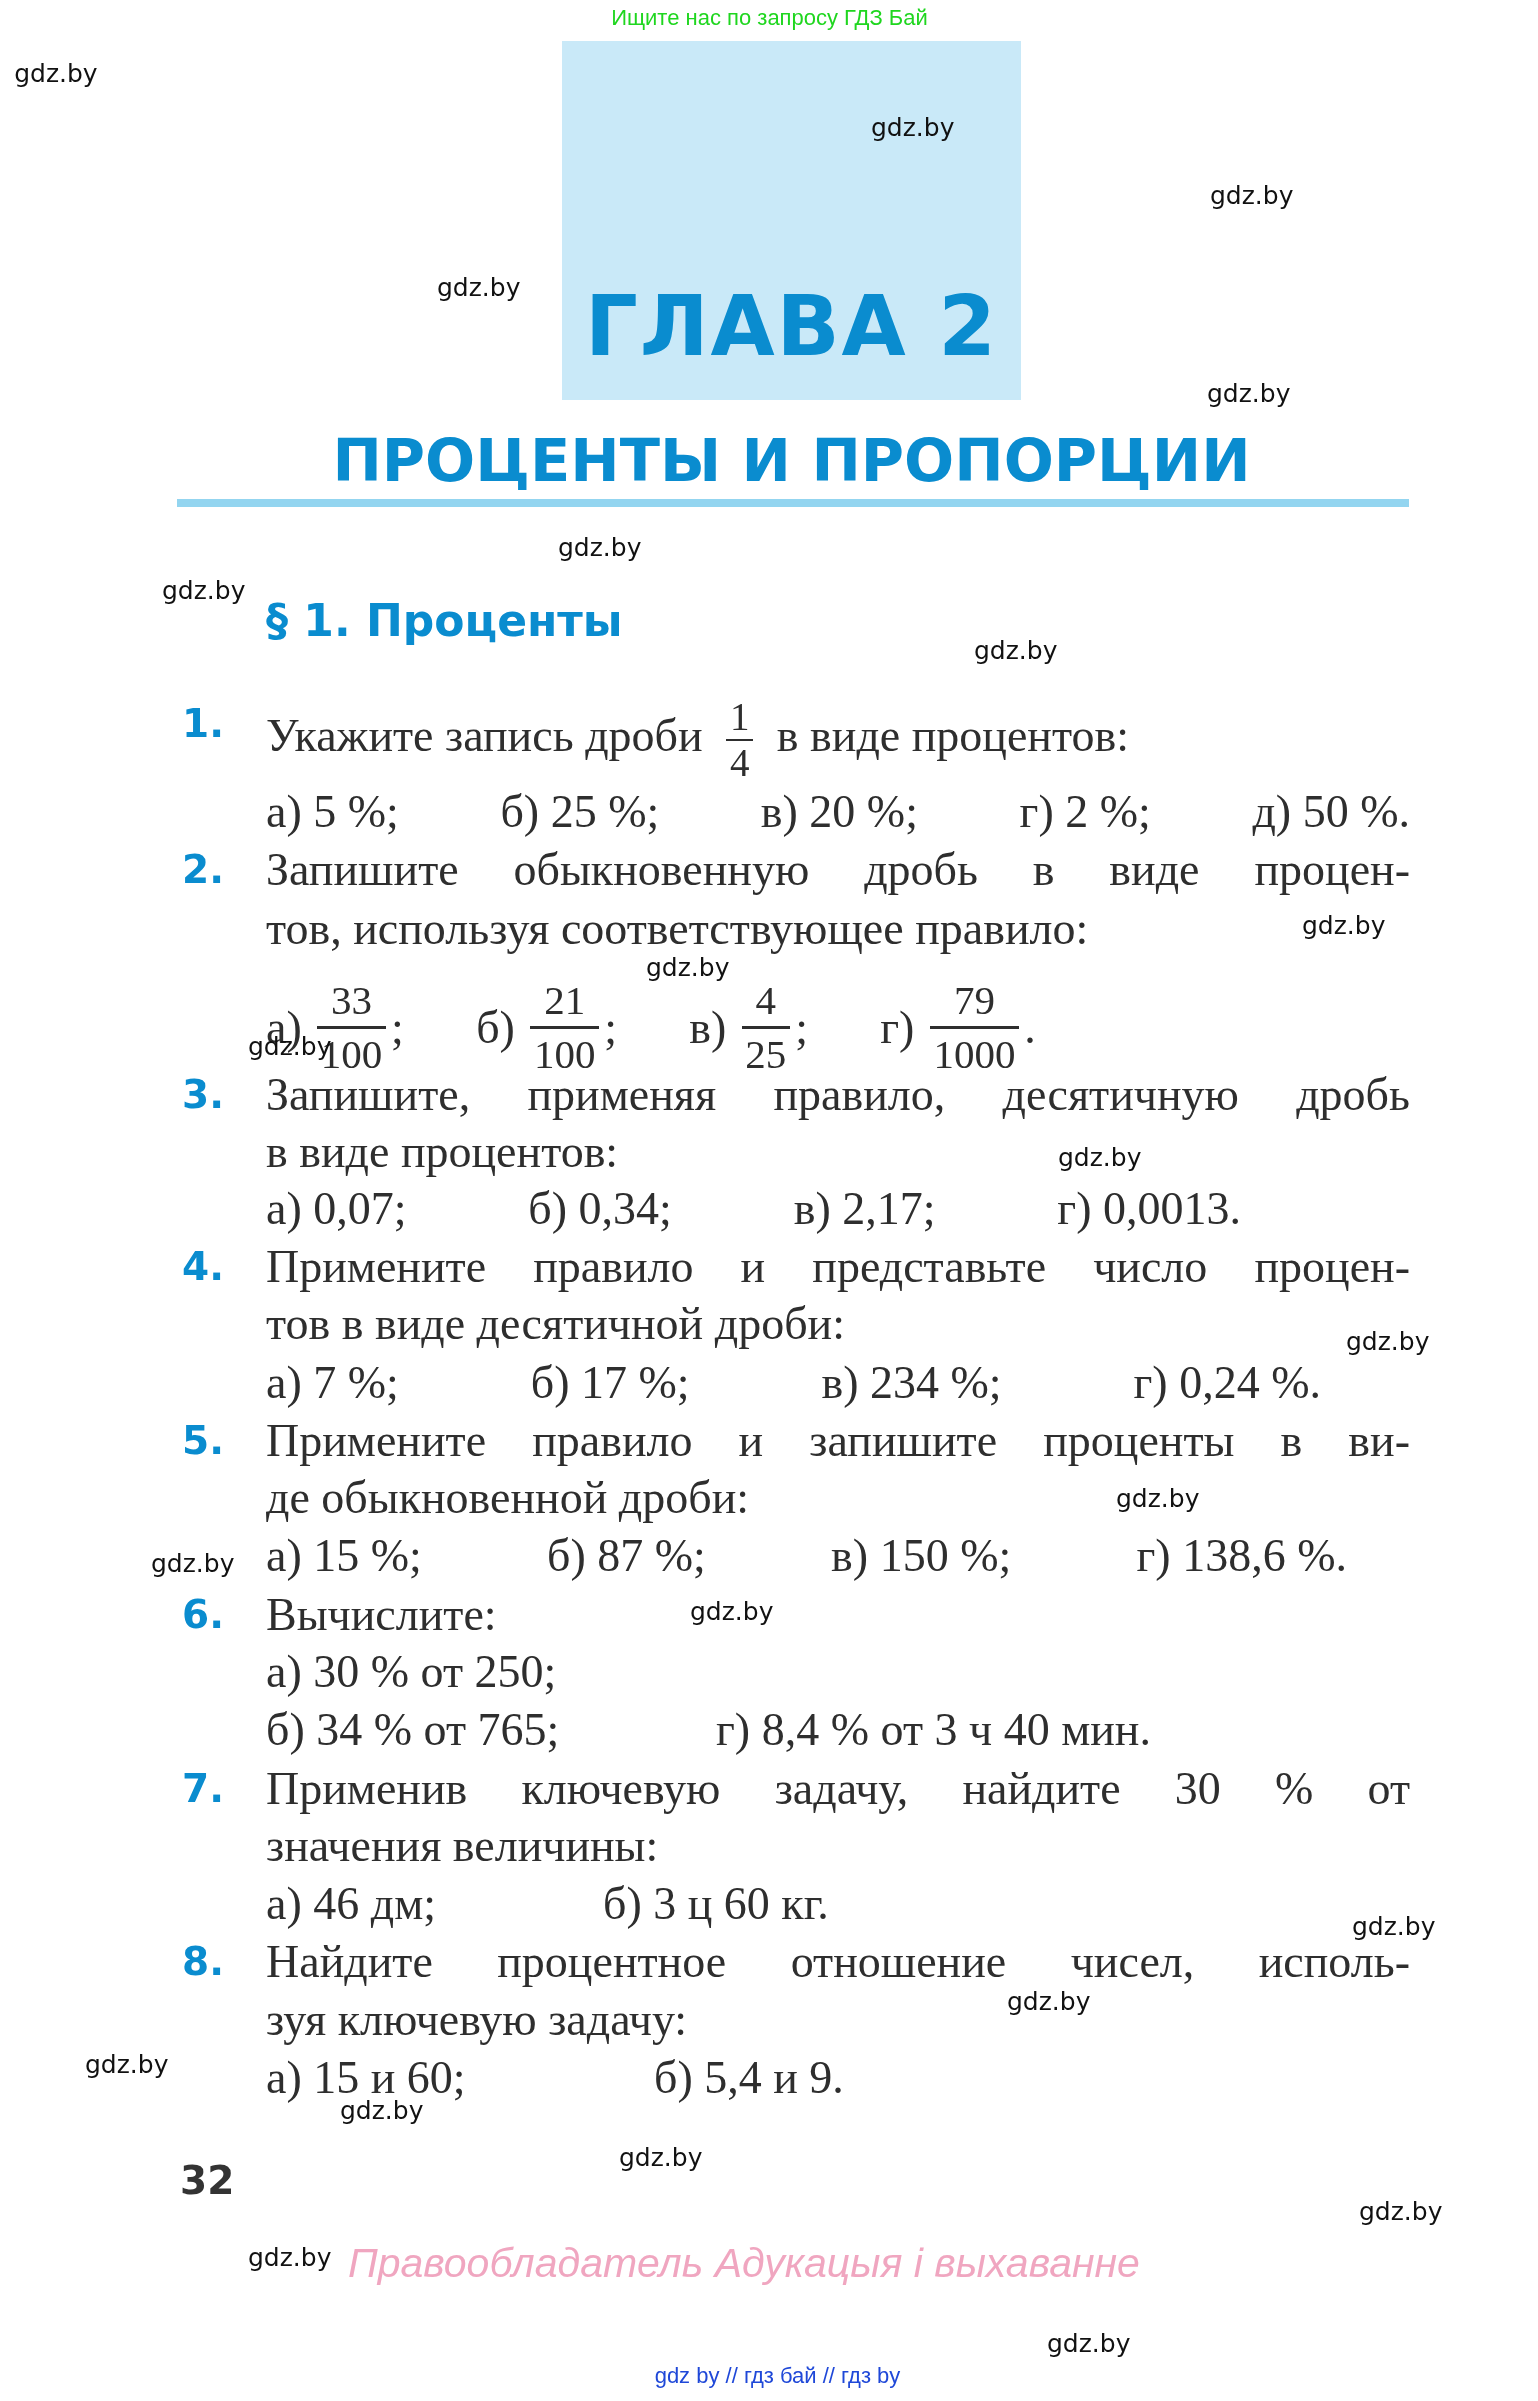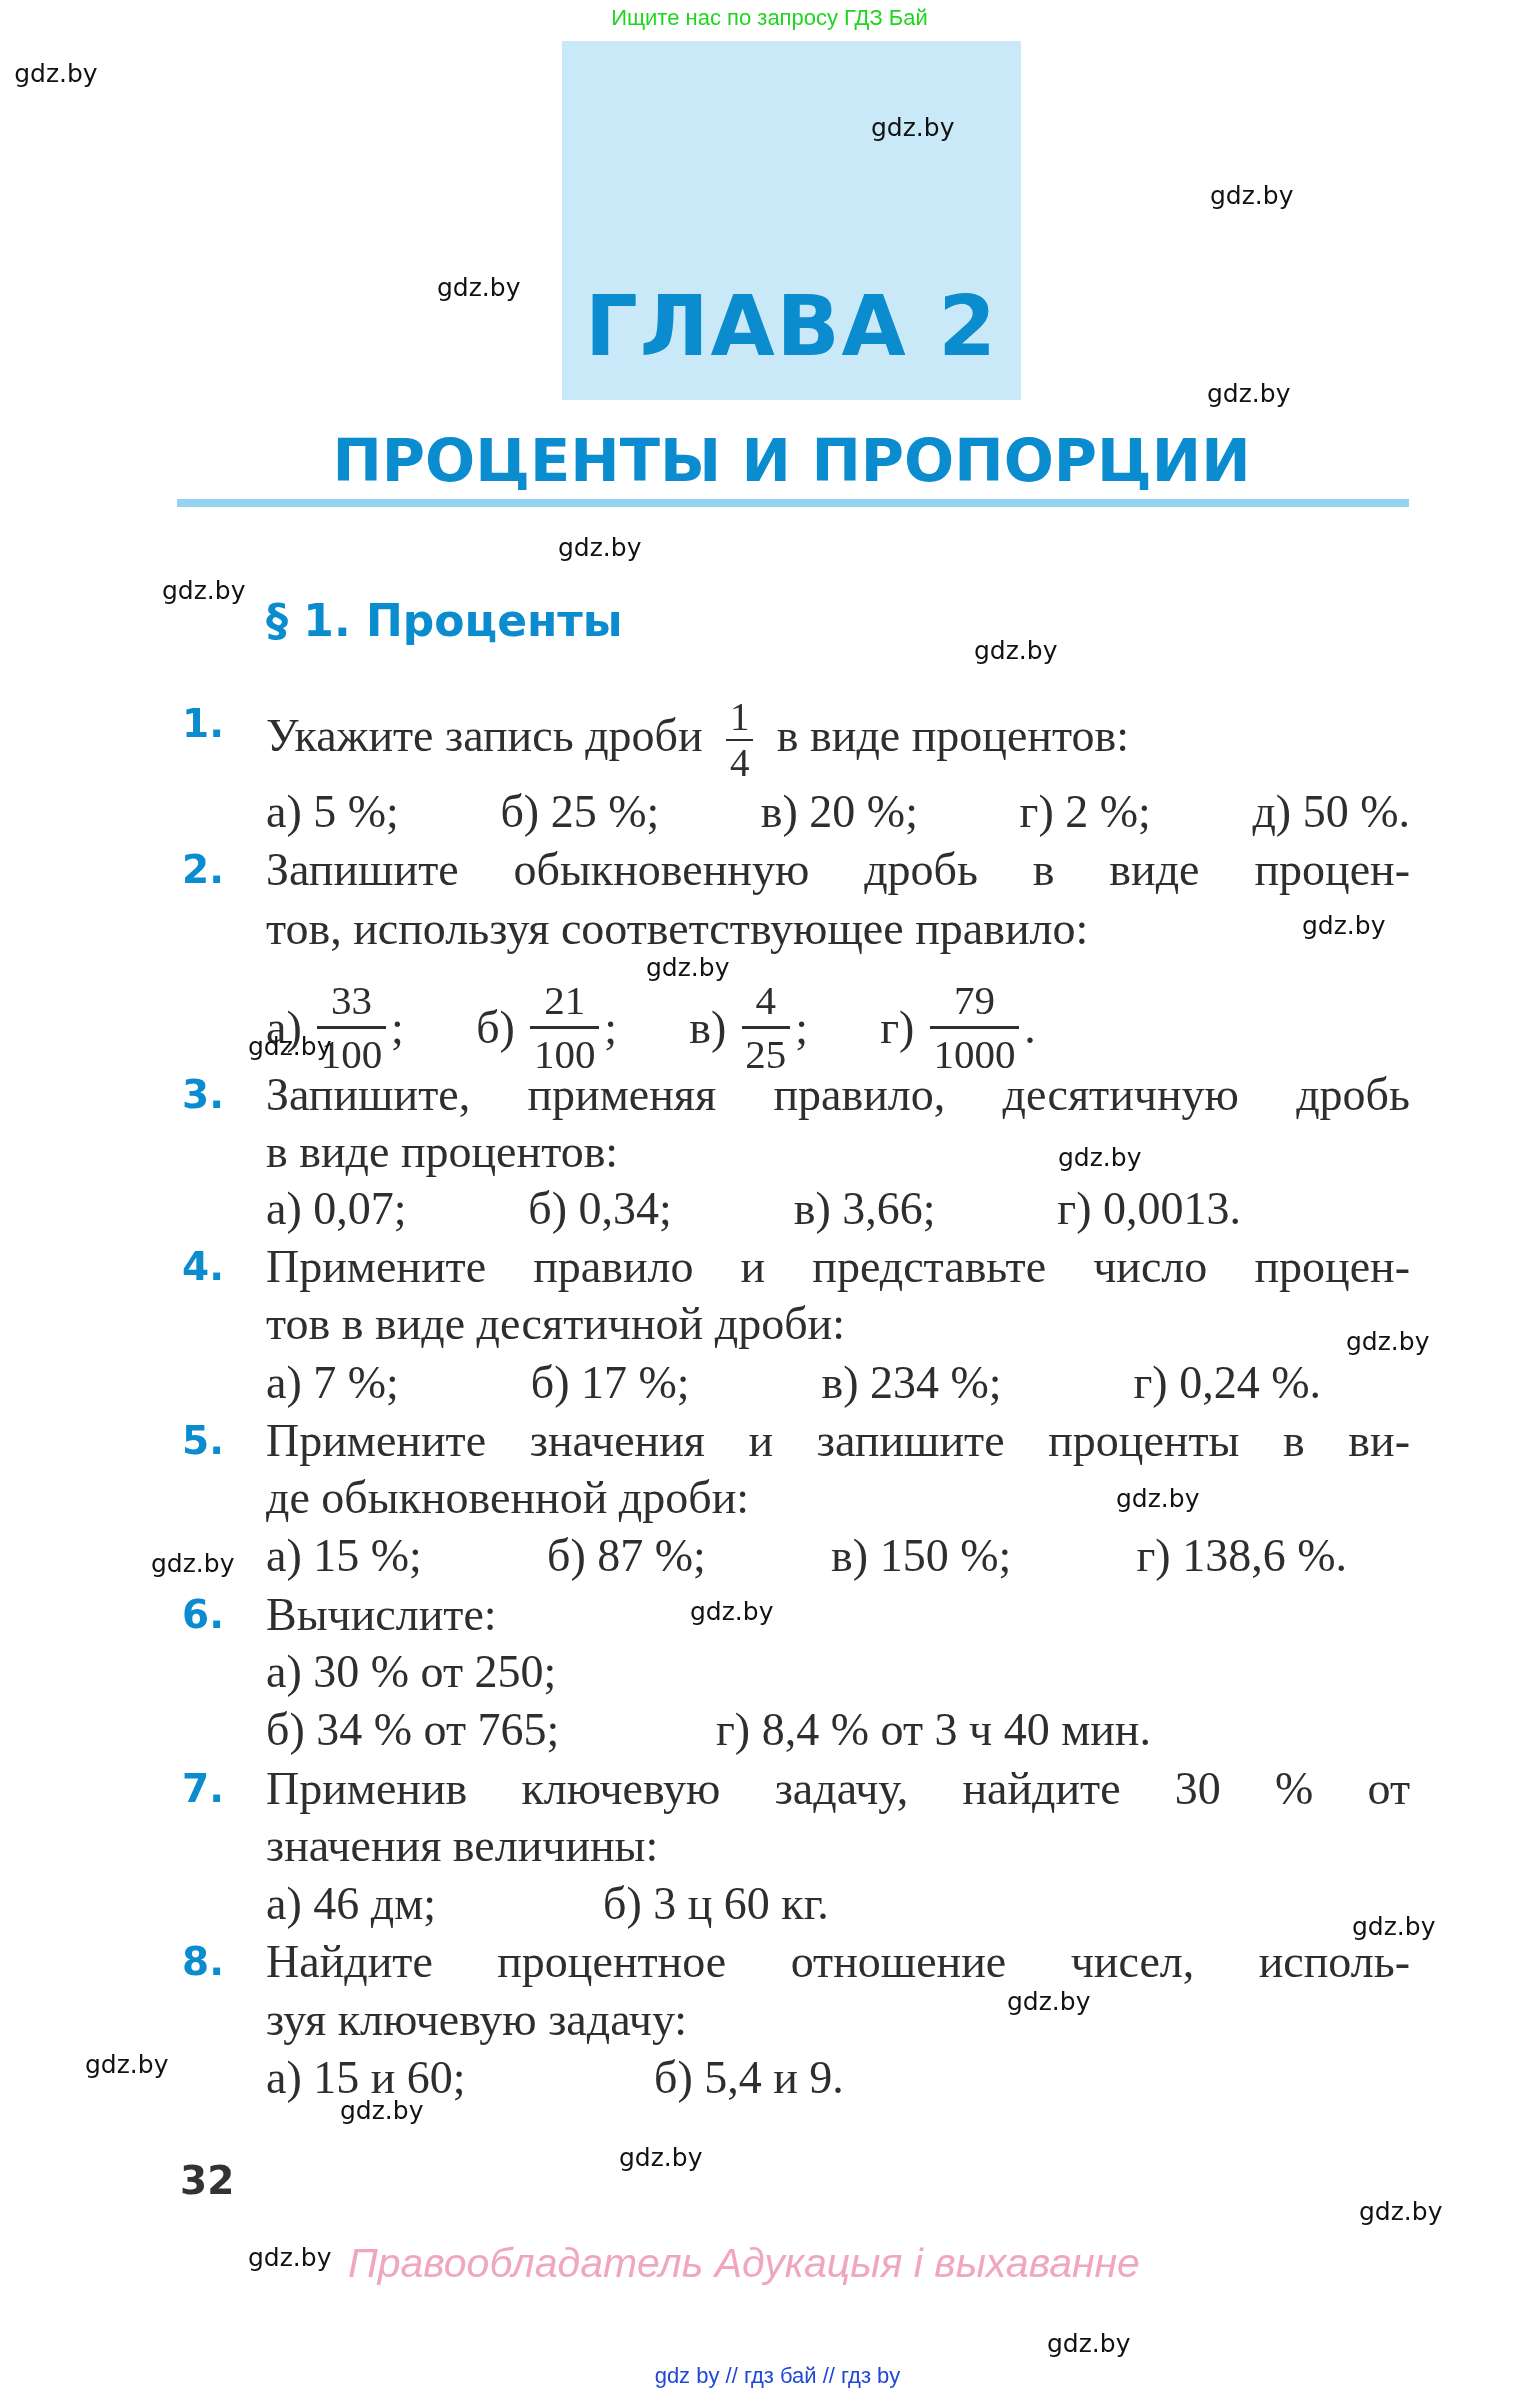--- a/index.html
+++ b/index.html
@@ -89,36 +89,36 @@
     </span><span class="tail">.</span>
   </span>
 </div>
 
 <div class="abs qnum" style="top:1066px;">3.</div>
 <div class="abs line justify" style="top:1066px;">Запишите, применяя правило, десятичную дробь</div>
 <div class="abs line" style="top:1123px;">в виде процентов:</div>
 <div class="abs line" style="top:1180px; width:975px; display:flex; justify-content:space-between;">
   <span>а) 0,07;</span>
   <span>б) 0,34;</span>
-  <span>в) 3,66;</span>
+  <span>в) 2,17;</span>
   <span>г) 0,0013.</span>
 </div>
 
 <div class="abs qnum" style="top:1238px;">4.</div>
 <div class="abs line justify" style="top:1238px;">Примените правило и представьте число процен-</div>
 <div class="abs line" style="top:1295px;">тов в виде десятичной дроби:</div>
 <div class="abs line" style="top:1354px; width:1055px; display:flex; justify-content:space-between;gap:31px;">
   <span>а) 7 %;</span>
   <span>б) 17 %;</span>
   <span>в) 234 %;</span>
   <span>г) 0,24 %.</span>
 </div>
 
 <div class="abs qnum" style="top:1412px;">5.</div>
-<div class="abs line justify" style="top:1412px;">Примените значения и запишите проценты в ви-</div>
+<div class="abs line justify" style="top:1412px;">Примените правило и запишите проценты в ви-</div>
 <div class="abs line" style="top:1469px;">де обыкновенной дроби:</div>
 <div class="abs line" style="top:1527px; width:1081px; display:flex; justify-content:space-between;">
   <span>а) 15 %;</span>
   <span>б) 87 %;</span>
   <span>в) 150 %;</span>
   <span>г) 138,6 %.</span>
 </div>
 
 <div class="abs qnum" style="top:1586px;">6.</div>
 <div class="abs line" style="top:1586px;">Вычислите:</div>

